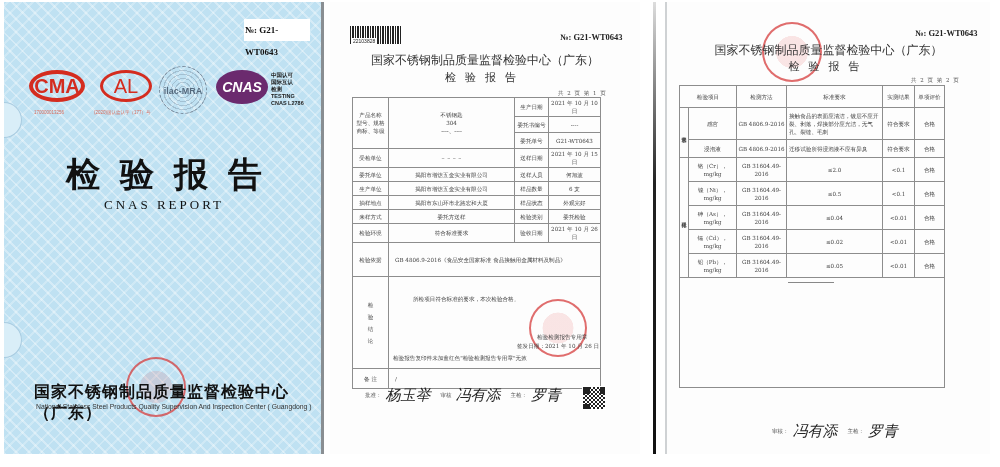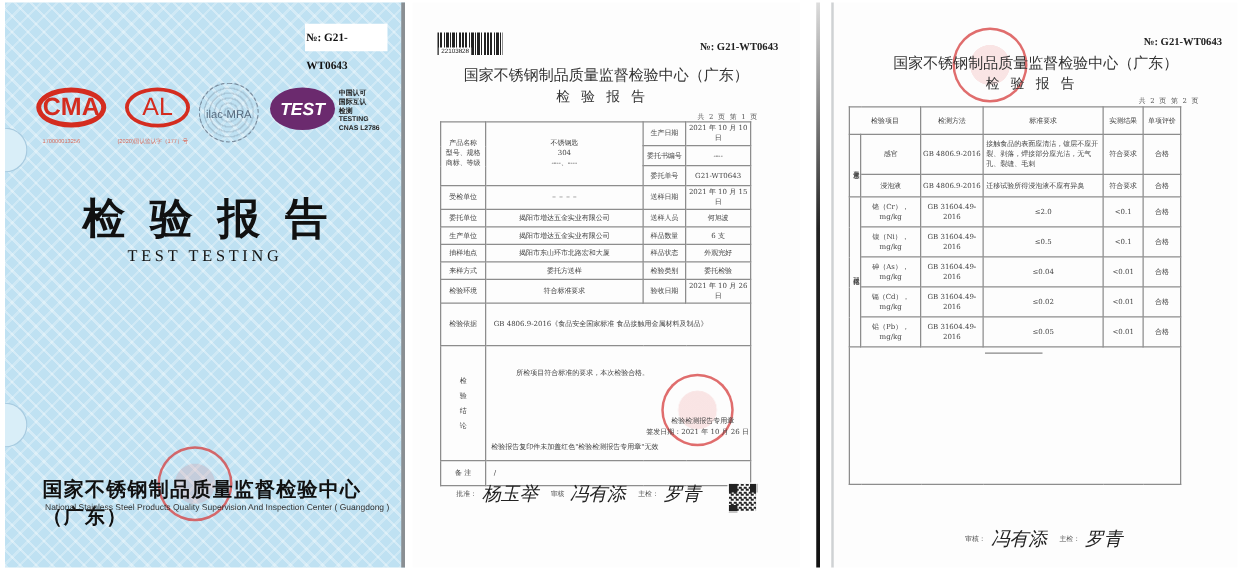--- a/index.html
+++ b/index.html
@@ -22,21 +22,21 @@
   }
   .logos { position: absolute; left: 20px; top: 64px; width: 280px; height: 60px; }
   .logo { position: absolute; top: 4px; }
   .logo-cma { left: 5px; width: 56px; height: 32px; border: 4px solid #d42c1f; border-radius: 50%;
     color: #d42c1f; font-family: "Liberation Sans", sans-serif; font-weight: bold; font-size: 20px;
     text-align: center; line-height: 24px; }
   .logo-cal { left: 76px; width: 52px; height: 32px; border: 3px solid #d42c1f; border-radius: 50%;
     color: #d42c1f; font-family: "Liberation Sans", sans-serif; font-size: 20px; text-align: center; line-height: 26px; }
   .logo-ilac { left: 135px; top: 0; width: 48px; height: 48px; border-radius: 50%;
     border: 1px dashed #7b8ea0; background: repeating-radial-gradient(circle, transparent 0 3px, rgba(110,130,150,0.35) 3px 4px);
-    color: #55697d; font-family: "Liberation Sans", sans-serif; font-size: 9px; text-align: center; line-height: 48px; }
+    color: #55697d; font-family: "Liberation Sans", sans-serif; font-size: 9px; text-align: center; line-height: 48px; font-weight: bold; }
   .logo-cnas { left: 192px; width: 52px; height: 34px; border-radius: 50%; background: #6b2a6e;
     color: #fff; font-family: "Liberation Sans", sans-serif; font-weight: bold; font-style: italic; font-size: 14px; text-align: center; line-height: 34px; }
   .cnas-caption { position: absolute; left: 247px; top: 6px; font-family: "Liberation Sans", sans-serif;
     font-size: 5.5px; font-weight: bold; line-height: 7px; color: #222; }
   .logo-cap { position: absolute; top: 44px; font-size: 4.5px; color: #d86a5a; font-family: "Liberation Sans", sans-serif; }
   .cover .title-cn { position: absolute; left: 0; width: 320px; top: 150px; text-align: center;
     font-size: 34px; font-weight: bold; letter-spacing: 20px; color: #111; padding-left: 20px; }
   .cover .title-en { position: absolute; left: 0; width: 320px; top: 195px; text-align: center;
     font-size: 13px; letter-spacing: 3px; color: #111; font-family: "Liberation Serif", serif; }
   .cover .org-cn { position: absolute; left: 30px; top: 380px; font-size: 16px; font-weight: bold; color: #111; letter-spacing: 1px; }
@@ -77,33 +77,33 @@
 <body>
 
 <div class="cover">
   <div class="num-box">№: G21-WT0643</div>
   <div class="logos">
     <div class="logo logo-cma">CMA</div>
     <div class="logo-cap" style="left:10px">170000013256</div>
     <div class="logo logo-cal">AL</div>
     <div class="logo-cap" style="left:70px">(2020)国认监认字（177）号</div>
     <div class="logo logo-ilac">ilac-MRA</div>
-    <div class="logo logo-cnas">TEST</div>
+    <div class="logo logo-cnas">CNAS</div>
     <div class="cnas-caption">
       <div>中国认可</div>
       <div>国际互认</div>
       <div>检测</div>
       <div>TESTING</div>
       <div>CNAS L2786</div>
     </div>
   </div>
   <div class="binder-hole" style="left:0; top:100px"></div>
   <div class="binder-hole" style="left:0; top:320px"></div>
   <div class="title-cn">检验报告</div>
-  <div class="title-en">TEST  TESTING</div>
+  <div class="title-en">CNAS  REPORT</div>
   <div class="stamp" style="left:122px; top:355px; width:60px; height:60px"></div>
   <div class="org-cn">国家不锈钢制品质量监督检验中心（广东）</div>
   <div class="org-en">National Stainless Steel Products Quality Supervision And Inspection Center ( Guangdong )</div>
 </div>
 
 <div class="page page1">
   <div class="barcode"></div>
   <div class="barcode-num">22103828</div>
   <div class="pg-num" style="left:230px; top:30px">№: G21-WT0643</div>
   <div class="pg-org" style="top:50px">国家不锈钢制品质量监督检验中心（广东）</div>

